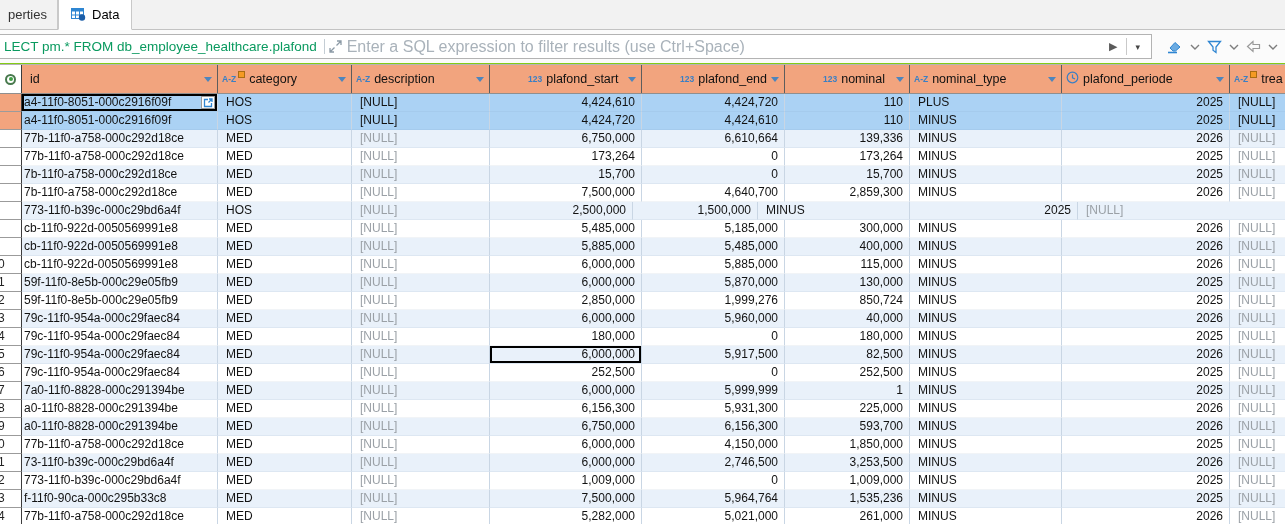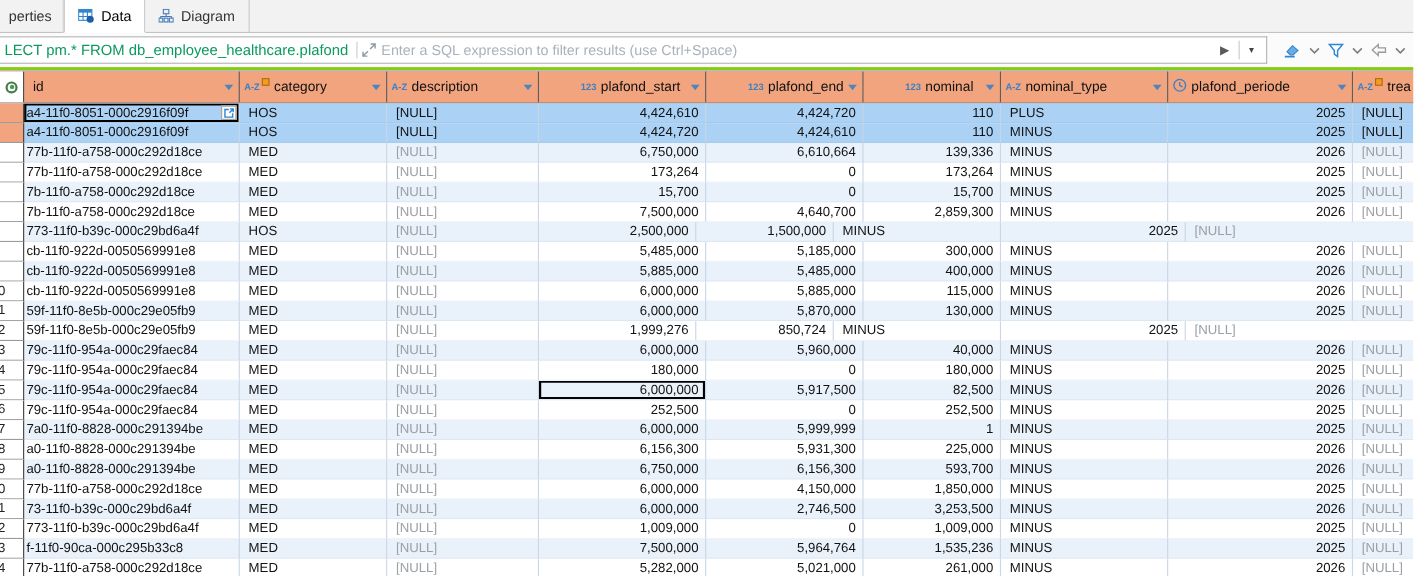--- a/index.html
+++ b/index.html
@@ -11,26 +11,26 @@
     border-bottom:1px solid #c3c3c3; position:relative; }
   .tab { display:flex; align-items:center; gap:6px; padding:0 12px; font-size:13px;
     color:#333; border-right:1px solid #c9c9c9; white-space:nowrap; cursor:default; }
   .tab.clip { width:58px; overflow:hidden; justify-content:flex-end; padding:0 10px 0 0; }
   .tab.active { background:#fff; color:#000; border-left:1px solid #c9c9c9;
     margin-bottom:-1px; border-bottom:1px solid #fff; }
   .tab .ticon { display:inline-flex; }
 
   
   .filterbar { height:34px; background:#fbfbfb; display:flex; align-items:center;
-    border-bottom:3px solid #84cc16; overflow:hidden; }
+    border-bottom:1px solid #84cc16; overflow:hidden; }
   .finput { width:1157px; height:25px; background:#fff; border:1px solid #b3b3b3;
     border-left:none; display:flex; align-items:center; padding:0 2px 0 4px; }
   .sqltxt { font-size:13.5px; color:var(--sql-green); white-space:nowrap; }
   .vbar { width:1px; height:15px; background:#c4cdd4; margin:0 4px 0 7px; }
-  .ph { font-size:13px; color:#a9b2ba; white-space:nowrap; overflow:hidden; margin-left:5px; flex:1; }
+  .ph { font-size:16px; color:#a9b2ba; white-space:nowrap; overflow:hidden; margin-left:5px; flex:1; }
   .applybtn { font-size:11px; color:#5a5a5a; padding:0 8px; cursor:pointer; }
   .histsep { width:1px; height:17px; background:#c9c9c9; }
   .histbtn { font-size:9px; color:#444; padding:0 9px; cursor:pointer; }
   .tbicon { display:inline-flex; align-items:center; justify-content:center; cursor:pointer; }
   .chev { margin:0 7px; }
   .gap { width:14px; }
 
   
   .grid { position:relative; }
   .ghead { height:30px; display:flex; background:var(--header-bg);
@@ -85,35 +85,20 @@
         <svg width="15" height="13" viewBox="0 0 15 13">
           <rect x="0.5" y="0.5" width="12" height="10" fill="#fff" stroke="#2f86d2"></rect>
           <rect x="0.5" y="0.5" width="12" height="3" fill="#2f86d2"></rect>
           <line x1="4.5" y1="3" x2="4.5" y2="10.5" stroke="#2f86d2"></line>
           <line x1="8.5" y1="3" x2="8.5" y2="10.5" stroke="#2f86d2"></line>
           <line x1="0.5" y1="7" x2="12.5" y2="7" stroke="#2f86d2"></line>
           <circle cx="11" cy="9.5" r="3.2" fill="#1c5ea8"></circle>
         </svg>
       </span>
       <span>Data</span>
-    </div>
-    <div class="tab">
-      <span class="ticon">
-        <svg width="14" height="13" viewBox="0 0 14 13">
-          <rect x="4.5" y="0.5" width="5" height="4" fill="#eaf1f9" stroke="#4a7ab5"></rect>
-          <line x1="7" y1="4.5" x2="7" y2="7" stroke="#4a7ab5"></line>
-          <line x1="2" y1="7" x2="12" y2="7" stroke="#4a7ab5"></line>
-          <line x1="2" y1="7" x2="2" y2="8.5" stroke="#4a7ab5"></line>
-          <line x1="12" y1="7" x2="12" y2="8.5" stroke="#4a7ab5"></line>
-          <rect x="0.5" y="8.5" width="3.5" height="3.5" fill="#eaf1f9" stroke="#4a7ab5"></rect>
-          <rect x="5.25" y="8.5" width="3.5" height="3.5" fill="#eaf1f9" stroke="#4a7ab5"></rect>
-          <rect x="10" y="8.5" width="3.5" height="3.5" fill="#eaf1f9" stroke="#4a7ab5"></rect>
-        </svg>
-      </span>
-      <span>Diagram</span>
     </div>
   </div>
 
   <div class="filterbar">
     <div class="finput">
       <span class="sqltxt">LECT pm.* FROM db_employee_healthcare.plafond</span>
       <span class="vbar"></span>
       <span class="tbicon">
         <svg width="13" height="13" viewBox="0 0 13 13" fill="none" stroke="#8c9aa6" stroke-width="1.3">
           <path d="M8 1 h4 v4 M12 1 L7.5 5.5"></path>
@@ -350,20 +335,21 @@
           <div class="gcell right" style="width: 125px;">130,000</div>
           <div class="gcell pad8" style="width: 152px;">MINUS</div>
           <div class="gcell right" style="width: 168px;">2025</div>
           <div class="gcell last null">[NULL]</div>
         </div>
         <div class="grow">
           <div class="gcell rnum" style="width: 22px;">2</div>
           <div class="gcell" style="width: 196px;">59f-11f0-8e5b-000c29e05fb9</div>
           <div class="gcell pad8" style="width: 134px;">MED</div>
           <div class="gcell pad8 null" style="width: 138px;">[NULL]</div>
+          <div class="gcell right" style="width: 152px;">2,850,000</div>
           <div class="gcell right" style="width: 143px;">1,999,276</div>
           <div class="gcell right" style="width: 125px; text-align: right;">850,724</div>
           <div class="gcell pad8" style="width: 152px;">MINUS</div>
           <div class="gcell right" style="width: 168px;">2025</div>
           <div class="gcell last null">[NULL]</div>
         </div>
         <div class="grow alt">
           <div class="gcell rnum" style="width: 22px;">3</div>
           <div class="gcell" style="width: 196px;">79c-11f0-954a-000c29faec84</div>
           <div class="gcell pad8" style="width: 134px;">MED</div>

